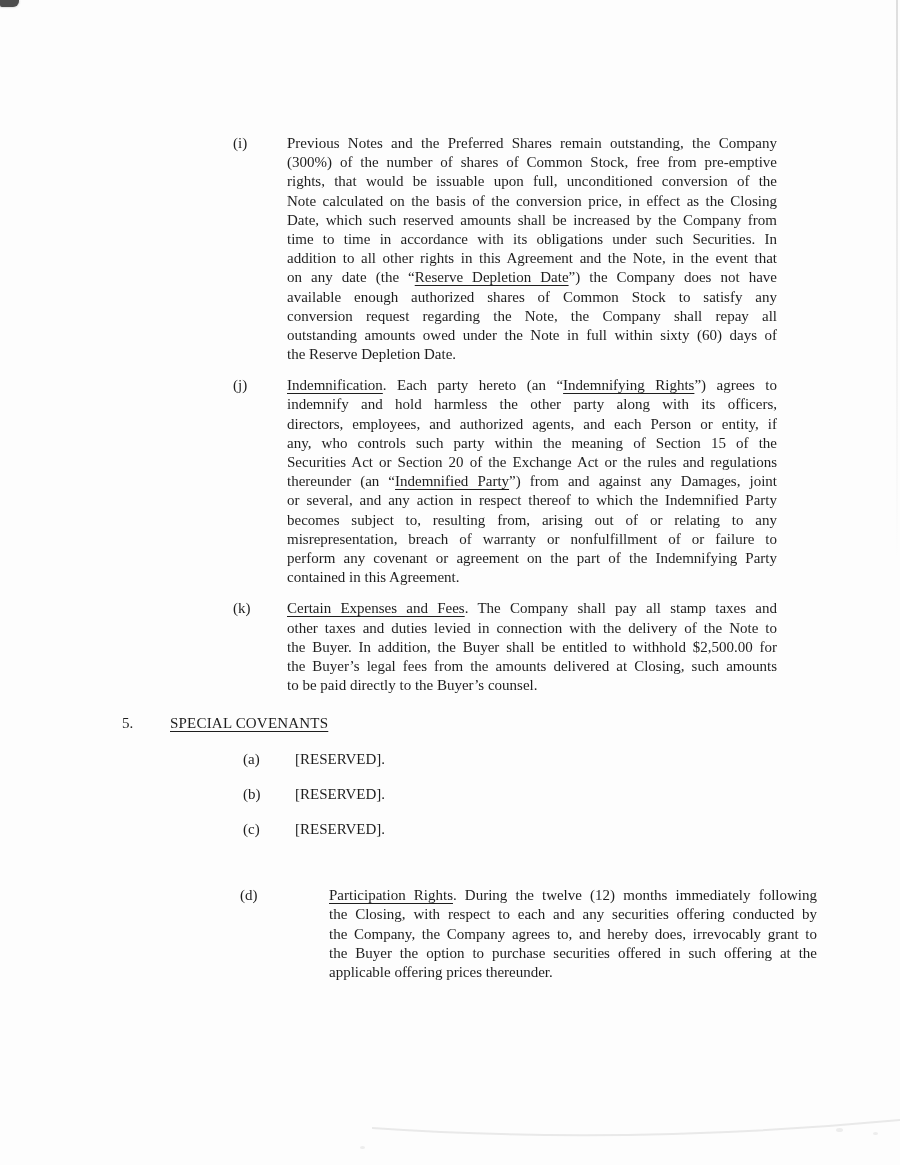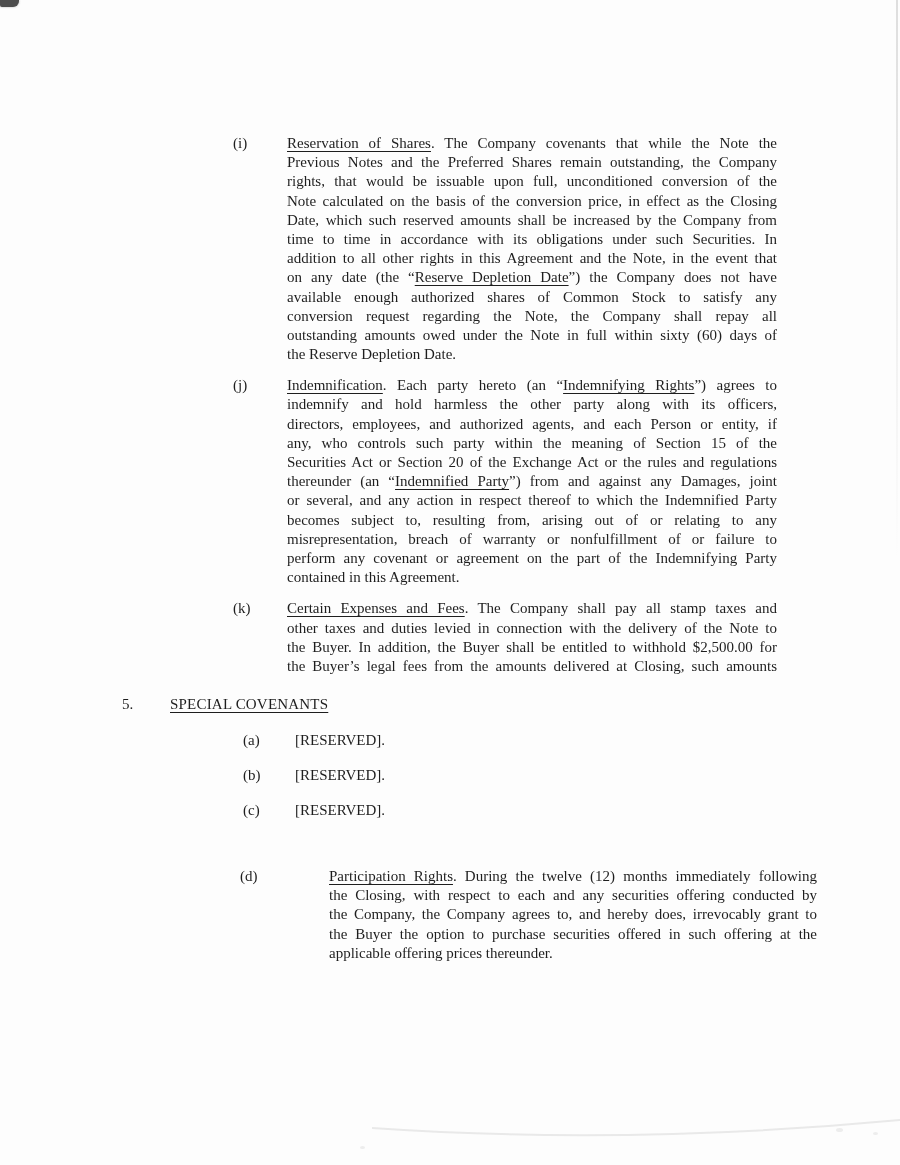--- a/index.html
+++ b/index.html
@@ -102,22 +102,22 @@
   <svg class="bottom-arc" width="900" height="1165" viewBox="0 0 900 1165">
     <path d="M 372 1128 C 560 1141 740 1135 900 1120" stroke="#e9e9e9" stroke-width="2" fill="none"></path>
   </svg>
   <div class="speck s1"></div>
   <div class="speck s2"></div>
   <div class="speck s3"></div>
 
   <section class="para p-i">
     <span class="plabel">(i)</span>
     <div class="ptext">
-        <div class="tline"><span class="u">Reservation of Shares</span><span>. The Company covenants that while the Note the</span></div>
         <div class="tline"><span>Previous Notes and the Preferred Shares remain outstanding, the Company</span></div>
+        <div class="tline"><span>(300%) of the number of shares of Common Stock, free from pre-emptive</span></div>
         <div class="tline"><span>rights, that would be issuable upon full, unconditioned conversion of the</span></div>
         <div class="tline"><span>Note calculated on the basis of the conversion price, in effect as the Closing</span></div>
         <div class="tline"><span>Date, which such reserved amounts shall be increased by the Company from</span></div>
         <div class="tline"><span>time to time in accordance with its obligations under such Securities. In</span></div>
         <div class="tline"><span>addition to all other rights in this Agreement and the Note, in the event that</span></div>
         <div class="tline"><span>on any date (the “</span><span class="u">Reserve Depletion Date</span><span>”) the Company does not have</span></div>
         <div class="tline"><span>available enough authorized shares of Common Stock to satisfy any</span></div>
         <div class="tline"><span>conversion request regarding the Note, the Company shall repay all</span></div>
         <div class="tline"><span>outstanding amounts owed under the Note in full within sixty (60) days of</span></div>
         <div class="tline last"><span>the Reserve Depletion Date.</span></div>
@@ -141,20 +141,21 @@
       </div>
   </section>
 
   <section class="para p-k">
     <span class="plabel">(k)</span>
     <div class="ptext">
         <div class="tline"><span class="u">Certain Expenses and Fees</span><span>. The Company shall pay all stamp taxes and</span></div>
         <div class="tline"><span>other taxes and duties levied in connection with the delivery of the Note to</span></div>
         <div class="tline"><span>the Buyer. In addition, the Buyer shall be entitled to withhold $2,500.00 for</span></div>
         <div class="tline"><span>the Buyer’s legal fees from the amounts delivered at Closing, such amounts</span></div>
+        <div class="tline last"><span>to be paid directly to the Buyer’s counsel.</span></div>
       </div>
   </section>
 
   <div class="heading-row">
     <span class="hnum">5.</span>
     <span class="htitle">SPECIAL COVENANTS</span>
   </div>
 
   <div class="list-row">
     <span class="llabel">(a)</span>

